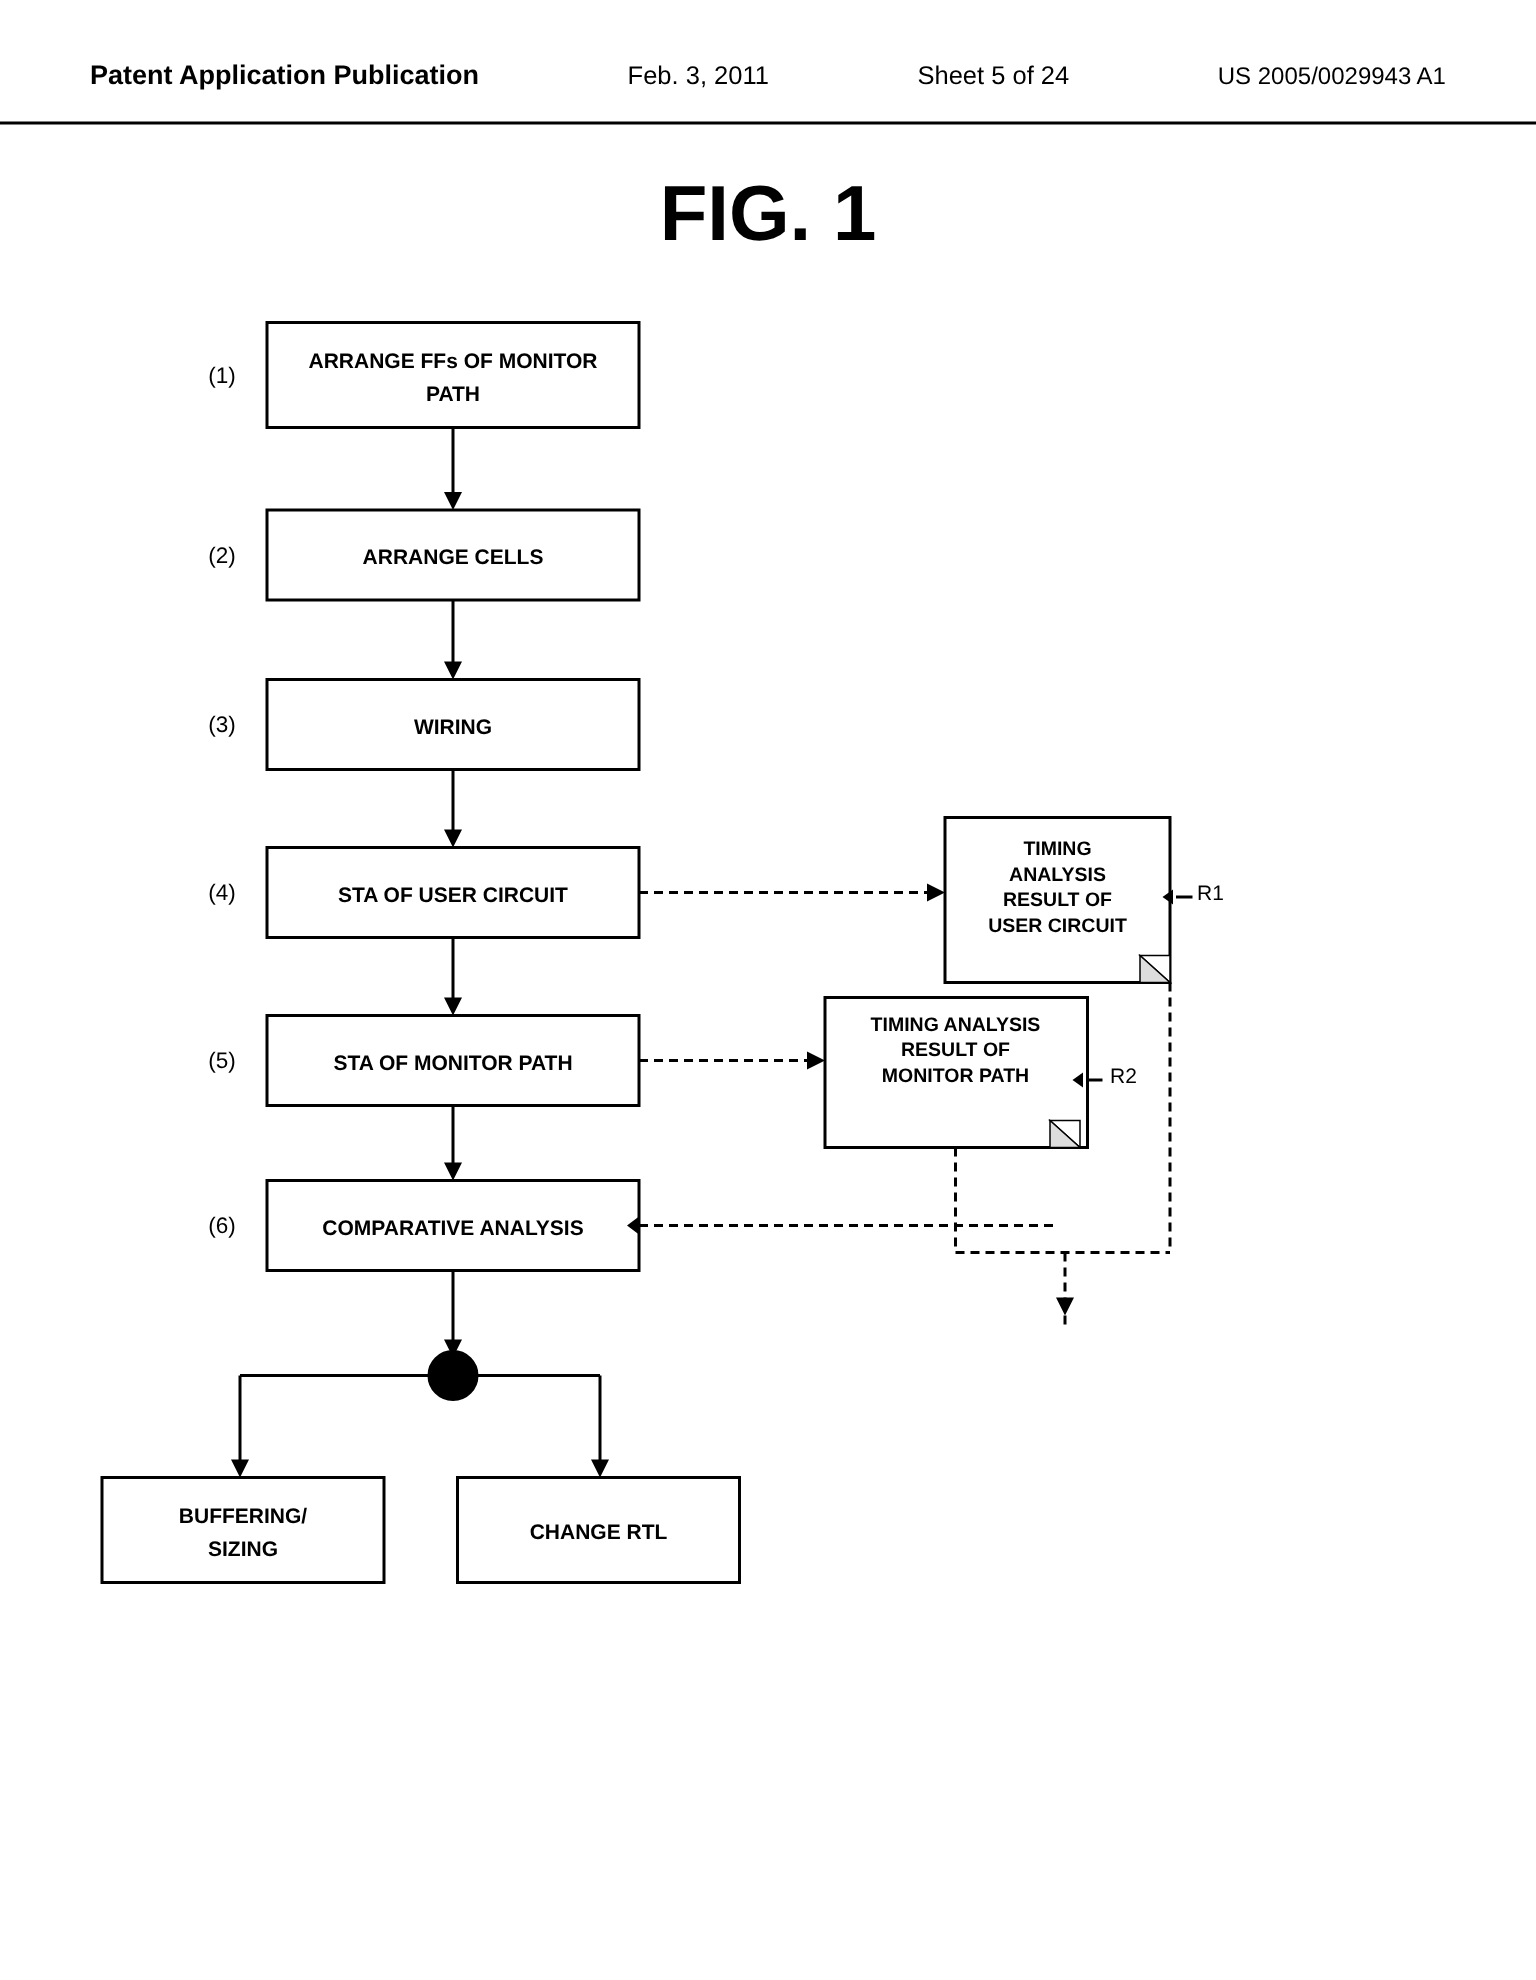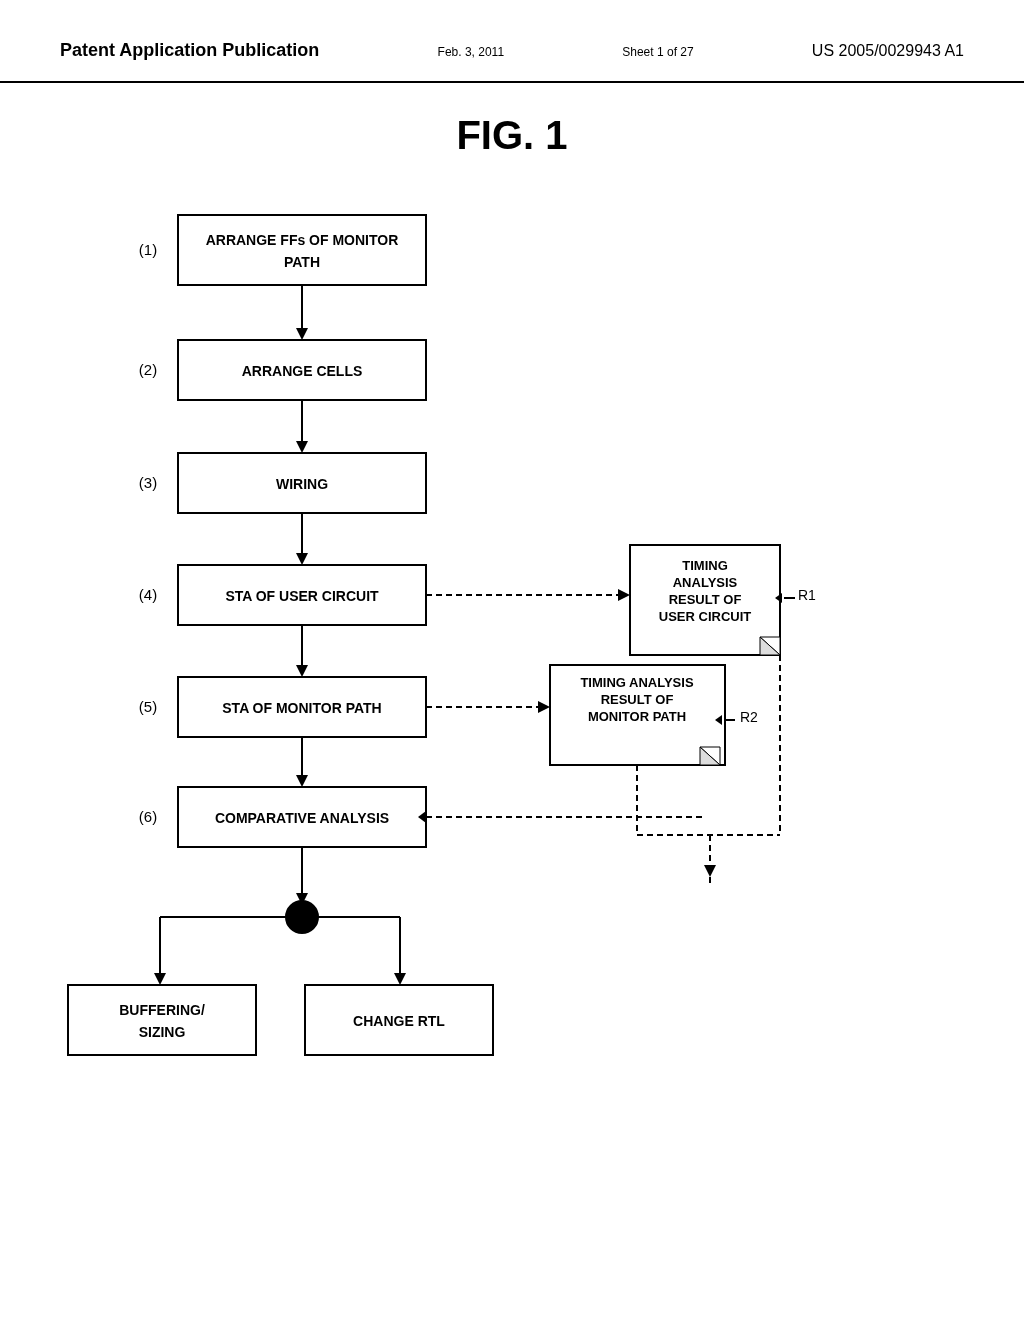--- a/index.html
+++ b/index.html
@@ -25,46 +25,46 @@
       justify-content: space-between;
       align-items: baseline;
       padding: 40px 60px 20px 60px;
       border-bottom: 2px solid #000;
     }
     .header-left {
       font-size: 18px;
       font-weight: bold;
     }
     .header-center {
-      font-size: 12px;
+      font-size: 17px;
       text-align: center;
     }
     .header-right {
       font-size: 16px;
     }
 
     
     .fig-title {
       text-align: center;
-      font-size: 40px;
+      font-size: 52px;
       font-weight: bold;
       margin-top: 30px;
       margin-bottom: 30px;
     }
 
   </style>
 </head>
 <body>
 
 <div class="page">
 
   <div class="header">
     <span class="header-left">Patent Application Publication</span>
     <span class="header-center">Feb. 3, 2011</span>
-    <span class="header-center">Sheet 1 of 27</span>
+    <span class="header-center">Sheet 5 of 24</span>
     <span class="header-right">US 2005/0029943 A1</span>
   </div>
 
   <div class="fig-title">FIG. 1</div>
 
   <svg width="1024" height="1100" style="position:absolute; top:185px; left:0;">
 
     <rect x="178" y="30" width="248" height="70" fill="white" stroke="black" stroke-width="2"></rect>
     <text x="302" y="60" text-anchor="middle" font-size="14" font-weight="bold" font-family="Arial">ARRANGE FFs OF MONITOR</text>
     <text x="302" y="82" text-anchor="middle" font-size="14" font-weight="bold" font-family="Arial">PATH</text>

